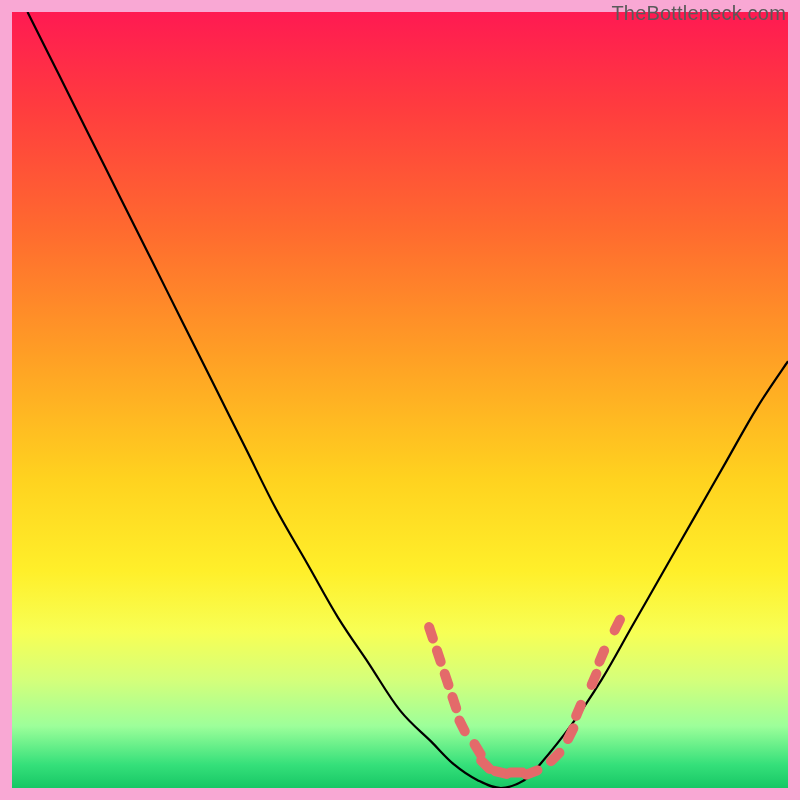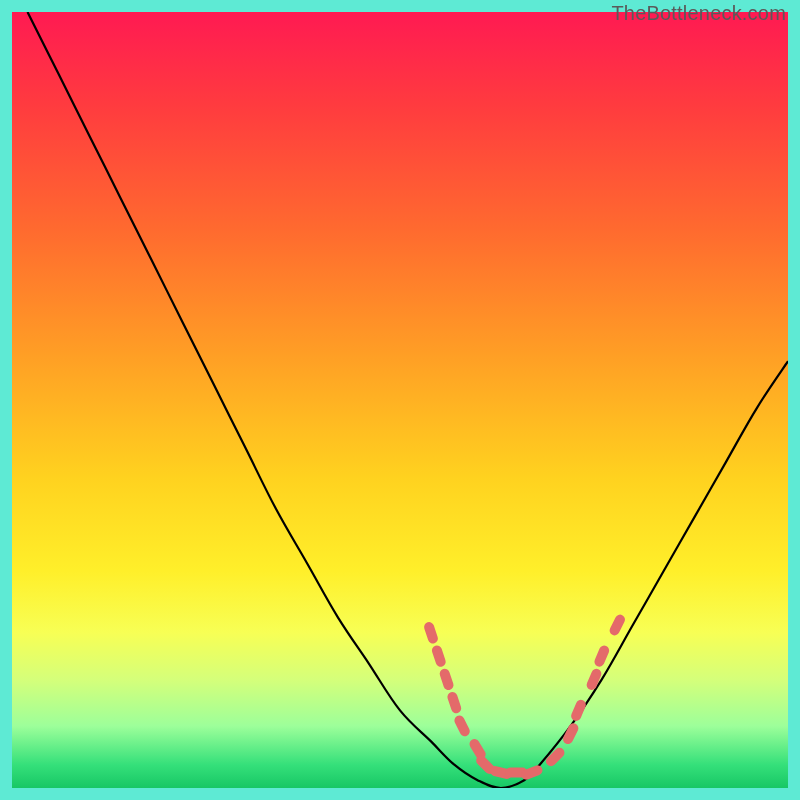--- a/index.html
+++ b/index.html
@@ -8,21 +8,21 @@
     width: 800px;
     height: 800px;
     background: #000000;
     overflow: hidden;
     font-family: Arial, Helvetica, sans-serif;
   }
   .stage {
     position: relative;
     width: 800px;
     height: 800px;
-    background: #5eead4;
+    background: #f9a8d4;
   }
   .plot {
     position: absolute;
     left: 12px;
     top: 12px;
     width: 776px;
     height: 776px;
     
     background: linear-gradient(
       to bottom,

